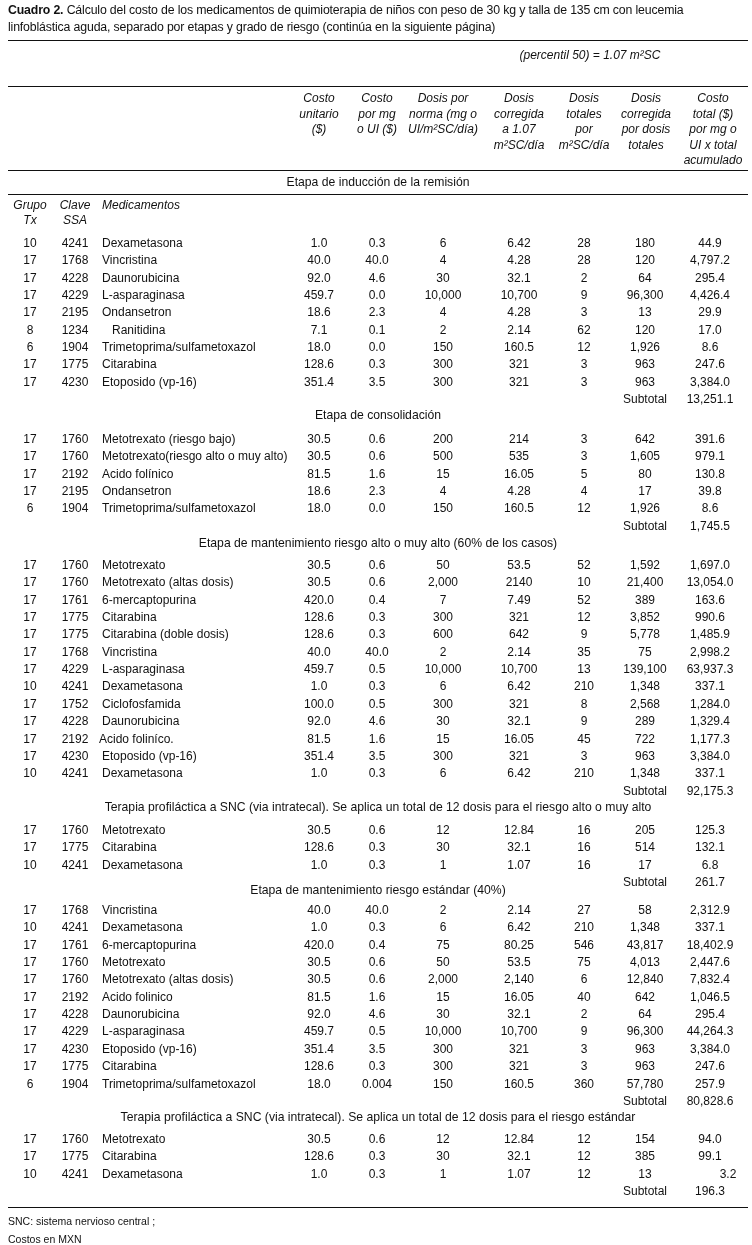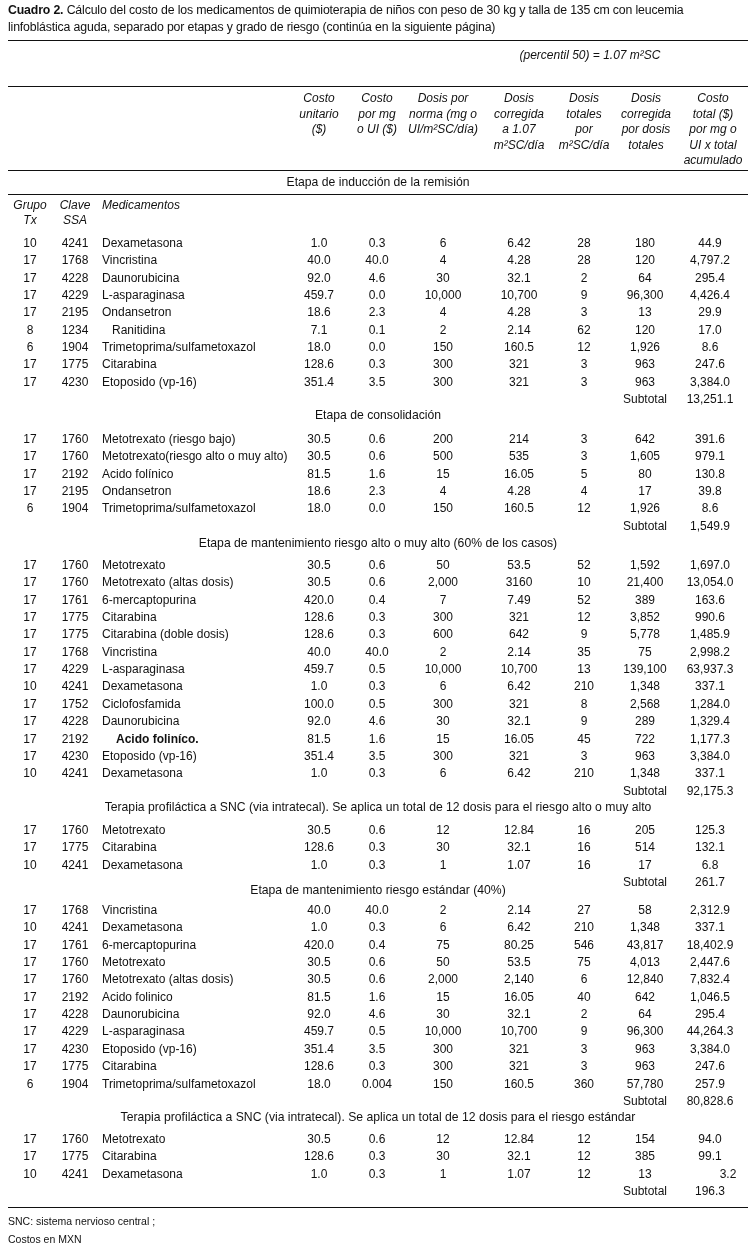--- a/index.html
+++ b/index.html
@@ -230,21 +230,21 @@
       <span class="c-center" style="left: 319px;">18.0</span>
       <span class="c-center" style="left: 377px;">0.0</span>
       <span class="c-center" style="left: 443px;">150</span>
       <span class="c-center" style="left: 519px;">160.5</span>
       <span class="c-center" style="left: 584px;">12</span>
       <span class="c-center" style="left: 645px;">1,926</span>
       <span class="c-center" style="left: 710px;">8.6</span>
     </div>
     <div class="row" style="top: 517.75px;">
       <span class="c-center" style="left: 645px;">Subtotal</span>
-      <span class="c-center" style="left: 710px;">1,549.9</span>
+      <span class="c-center" style="left: 710px;">1,745.5</span>
     </div>
     <div class="section-title" style="top: 536px;">Etapa de mantenimiento riesgo alto o muy alto (60% de los casos)</div>
     <div class="row" style="top: 557px;">
       <span class="c-center" style="left: 30px;">17</span>
       <span class="c-center" style="left: 75px;">1760</span>
       <span style="left: 102px;">Metotrexato</span>
       <span class="c-center" style="left: 319px;">30.5</span>
       <span class="c-center" style="left: 377px;">0.6</span>
       <span class="c-center" style="left: 443px;">50</span>
       <span class="c-center" style="left: 519px;">53.5</span>
@@ -252,21 +252,21 @@
       <span class="c-center" style="left: 645px;">1,592</span>
       <span class="c-center" style="left: 710px;">1,697.0</span>
     </div>
     <div class="row" style="top: 574.35px;">
       <span class="c-center" style="left: 30px;">17</span>
       <span class="c-center" style="left: 75px;">1760</span>
       <span style="left: 102px;">Metotrexato (altas dosis)</span>
       <span class="c-center" style="left: 319px;">30.5</span>
       <span class="c-center" style="left: 377px;">0.6</span>
       <span class="c-center" style="left: 443px;">2,000</span>
-      <span class="c-center" style="left: 519px;">3160</span>
+      <span class="c-center" style="left: 519px;">2140</span>
       <span class="c-center" style="left: 584px;">10</span>
       <span class="c-center" style="left: 645px;">21,400</span>
       <span class="c-center" style="left: 710px;">13,054.0</span>
     </div>
     <div class="row" style="top: 591.7px;">
       <span class="c-center" style="left: 30px;">17</span>
       <span class="c-center" style="left: 75px;">1761</span>
       <span style="left: 102px;">6-mercaptopurina</span>
       <span class="c-center" style="left: 319px;">420.0</span>
       <span class="c-center" style="left: 377px;">0.4</span>
@@ -356,21 +356,21 @@
       <span class="c-center" style="left: 377px;">4.6</span>
       <span class="c-center" style="left: 443px;">30</span>
       <span class="c-center" style="left: 519px;">32.1</span>
       <span class="c-center" style="left: 584px;">9</span>
       <span class="c-center" style="left: 645px;">289</span>
       <span class="c-center" style="left: 710px;">1,329.4</span>
     </div>
     <div class="row" style="top: 730.5px;">
       <span class="c-center" style="left: 30px;">17</span>
       <span class="c-center" style="left: 75px;">2192</span>
-      <span style="left: 116px; font-weight: bold;">Acido foliníco.</span>
+      <span style="left: 99px;">Acido foliníco.</span>
       <span class="c-center" style="left: 319px;">81.5</span>
       <span class="c-center" style="left: 377px;">1.6</span>
       <span class="c-center" style="left: 443px;">15</span>
       <span class="c-center" style="left: 519px;">16.05</span>
       <span class="c-center" style="left: 584px;">45</span>
       <span class="c-center" style="left: 645px;">722</span>
       <span class="c-center" style="left: 710px;">1,177.3</span>
     </div>
     <div class="row" style="top: 747.85px;">
       <span class="c-center" style="left: 30px;">17</span>

